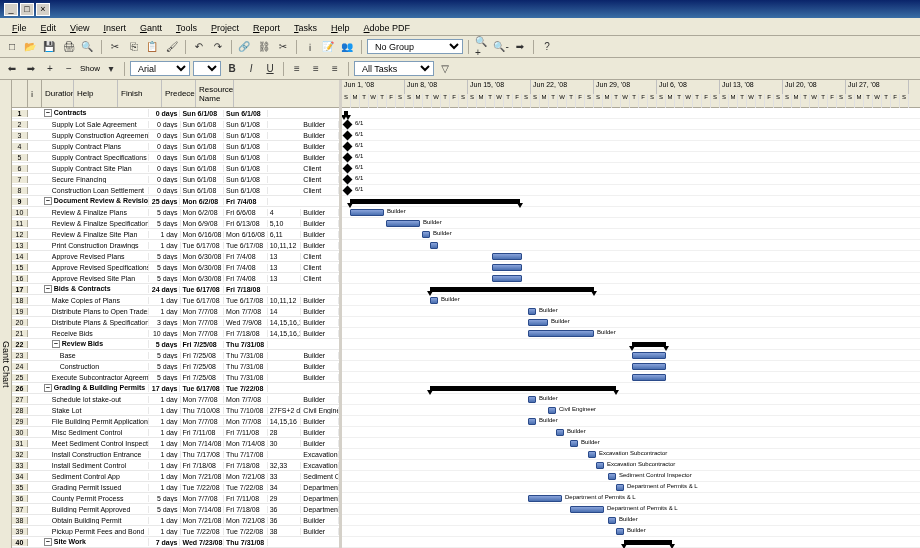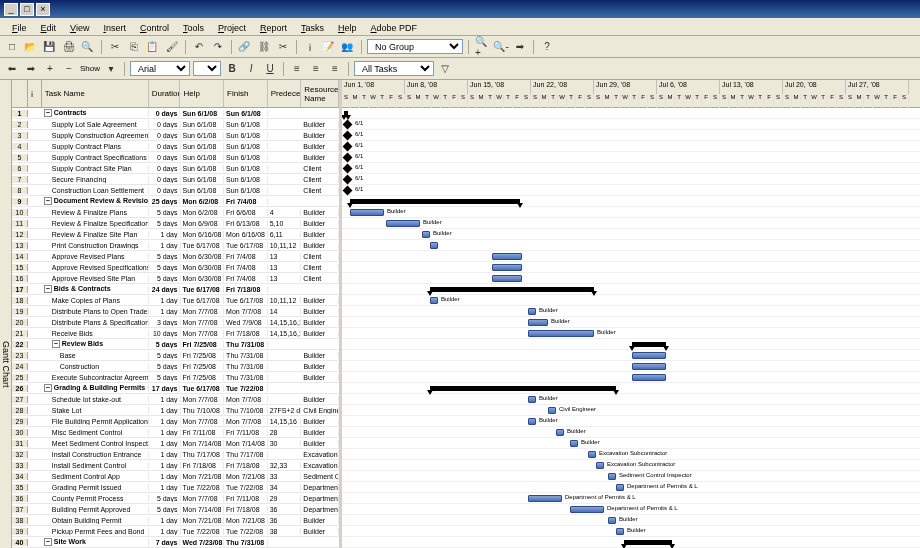--- a/index.html
+++ b/index.html
@@ -60,21 +60,21 @@
     <div class="wbtn">□</div>
     <div class="wbtn">×</div>
   </div>
 </div>
 
 <div class="menubar" id="menubar">
     <span>File</span>
     <span>Edit</span>
     <span>View</span>
     <span>Insert</span>
-    <span>Control</span>
+    <span>Gantt</span>
     <span>Tools</span>
     <span>Project</span>
     <span>Report</span>
     <span>Tasks</span>
     <span>Help</span>
     <span>Adobe PDF</span>
   </div>
 
 <div class="toolbar">
   <div class="tbtn">□</div>
@@ -135,21 +135,20 @@
   <select class="tinput" style="width:80px"><option>All Tasks</option></select>
   <div class="tbtn">▽</div>
 </div>
 
 <div class="main">
   <div class="sidebar">Gantt Chart</div>
   <div class="grid">
     <div class="hdr">
       <div class="hcell c-id"></div>
       <div class="hcell c-info">ℹ</div>
-      <div class="hcell c-name">Task Name</div>
       <div class="hcell c-dur">Duration</div>
       <div class="hcell c-start">Help</div>
       <div class="hcell c-fin">Finish</div>
       <div class="hcell c-pred">Predecessors</div>
       <div class="hcell c-res">Resource Name</div>
     </div>
     <div class="rows" id="gridrows">
         <div class="row bold">
           <div class="cell c-id">1</div>
   <div class="cell c-info"></div>

